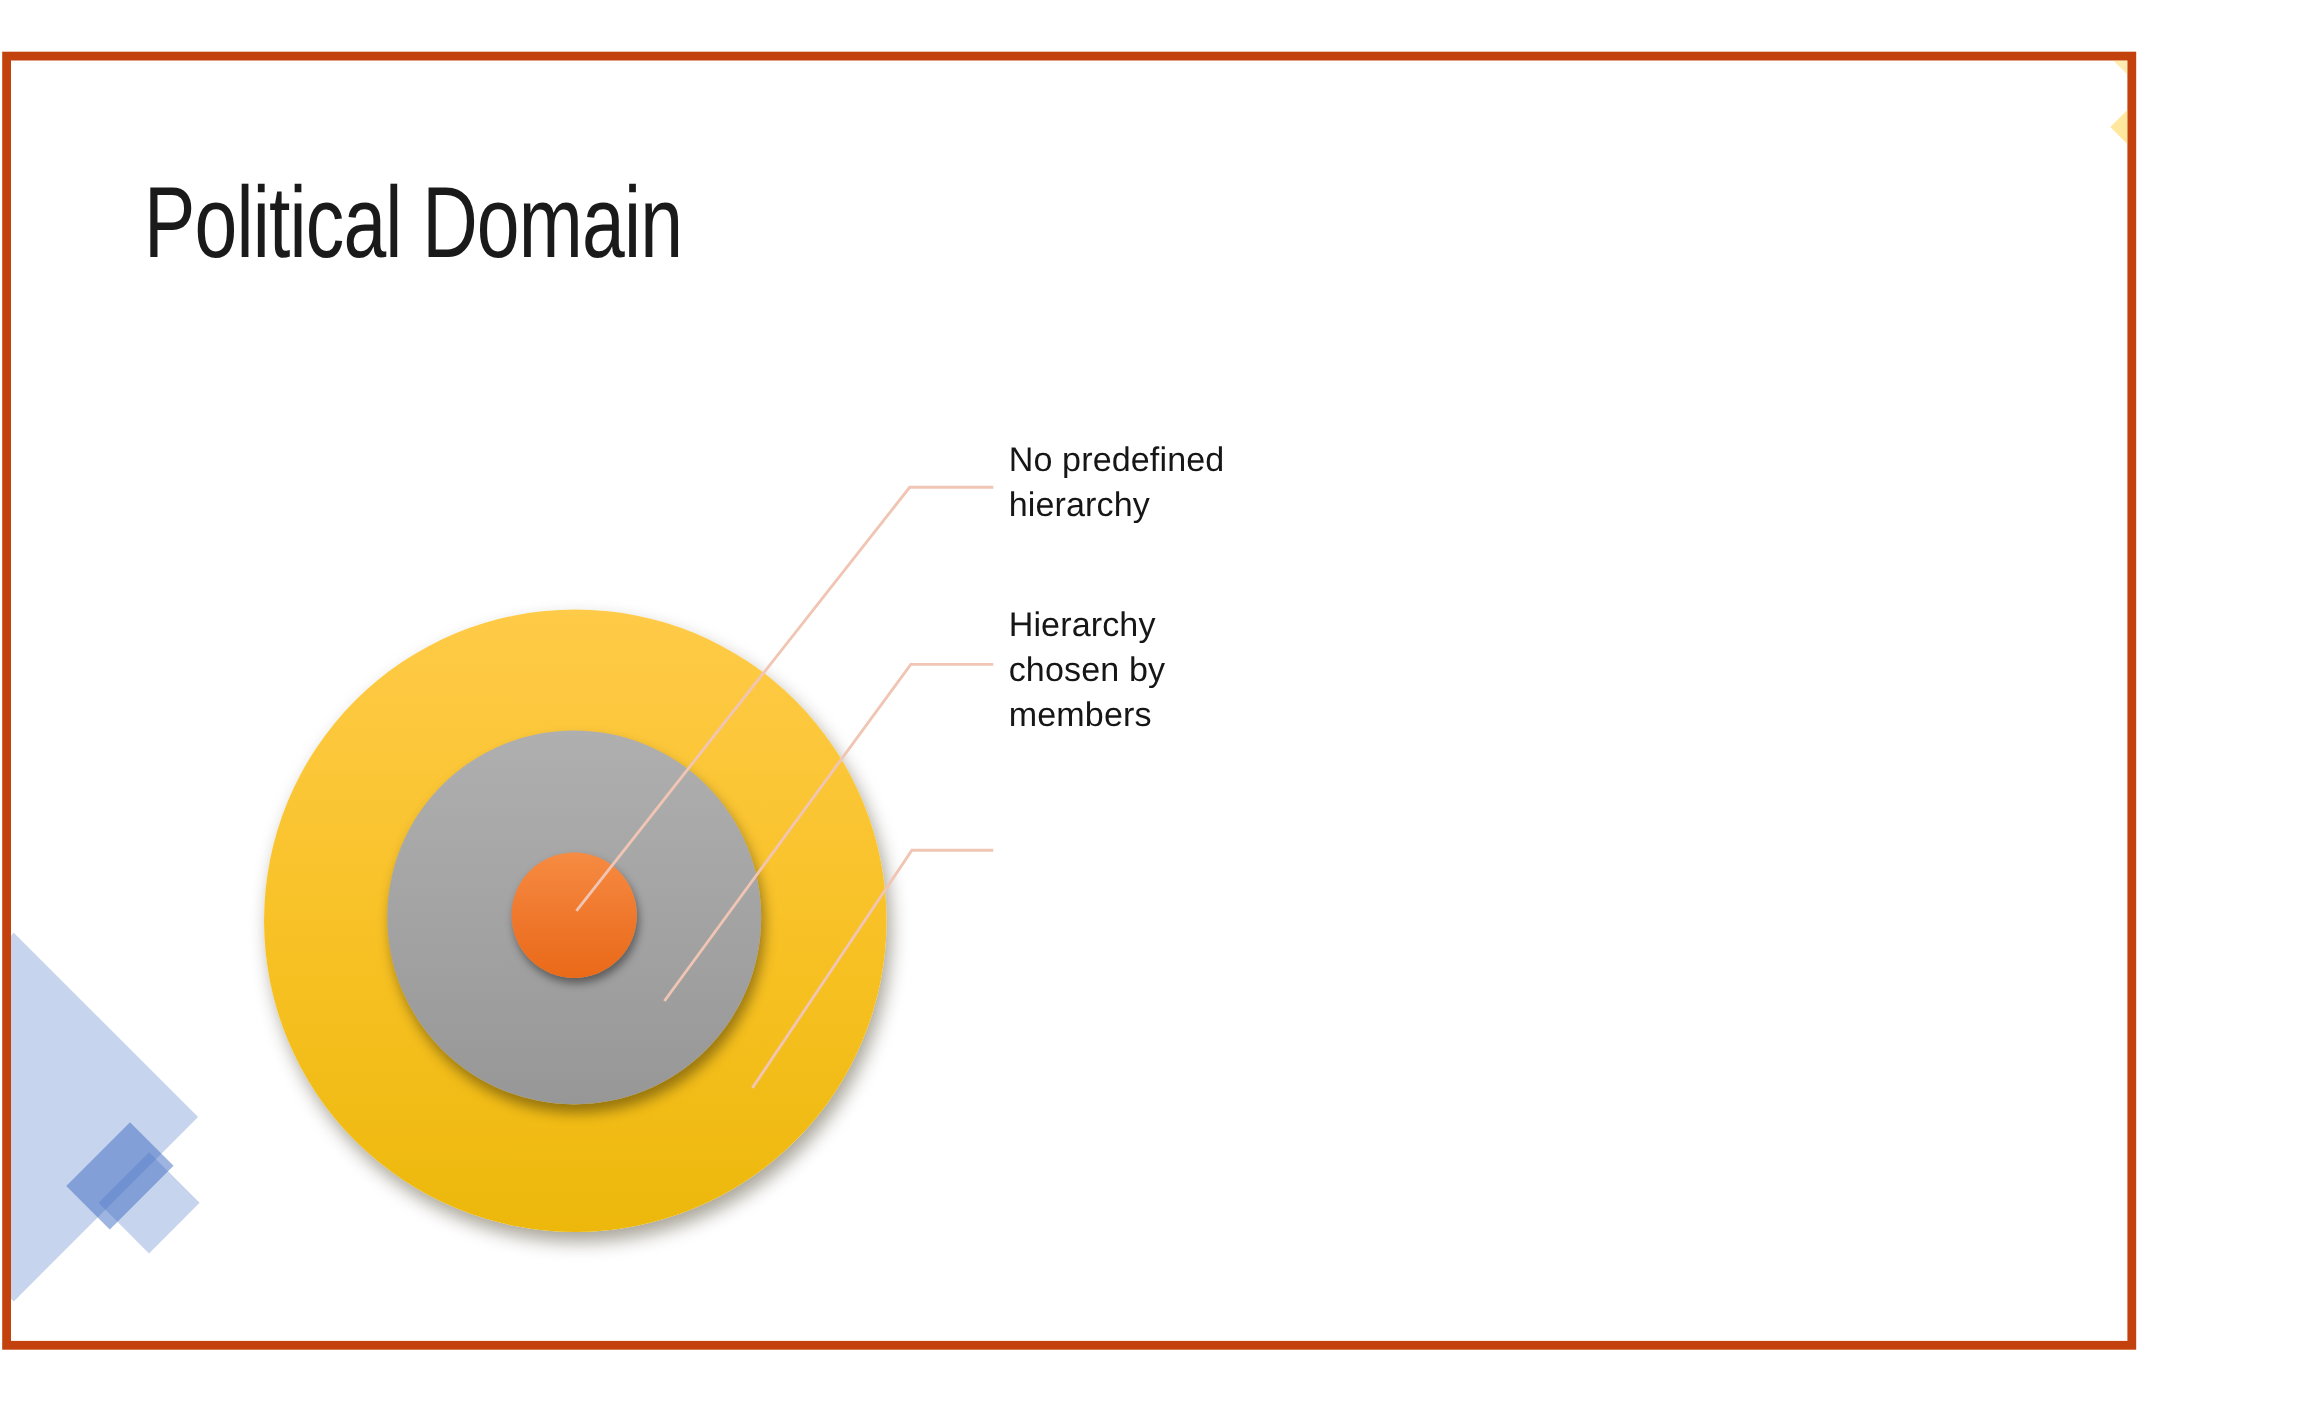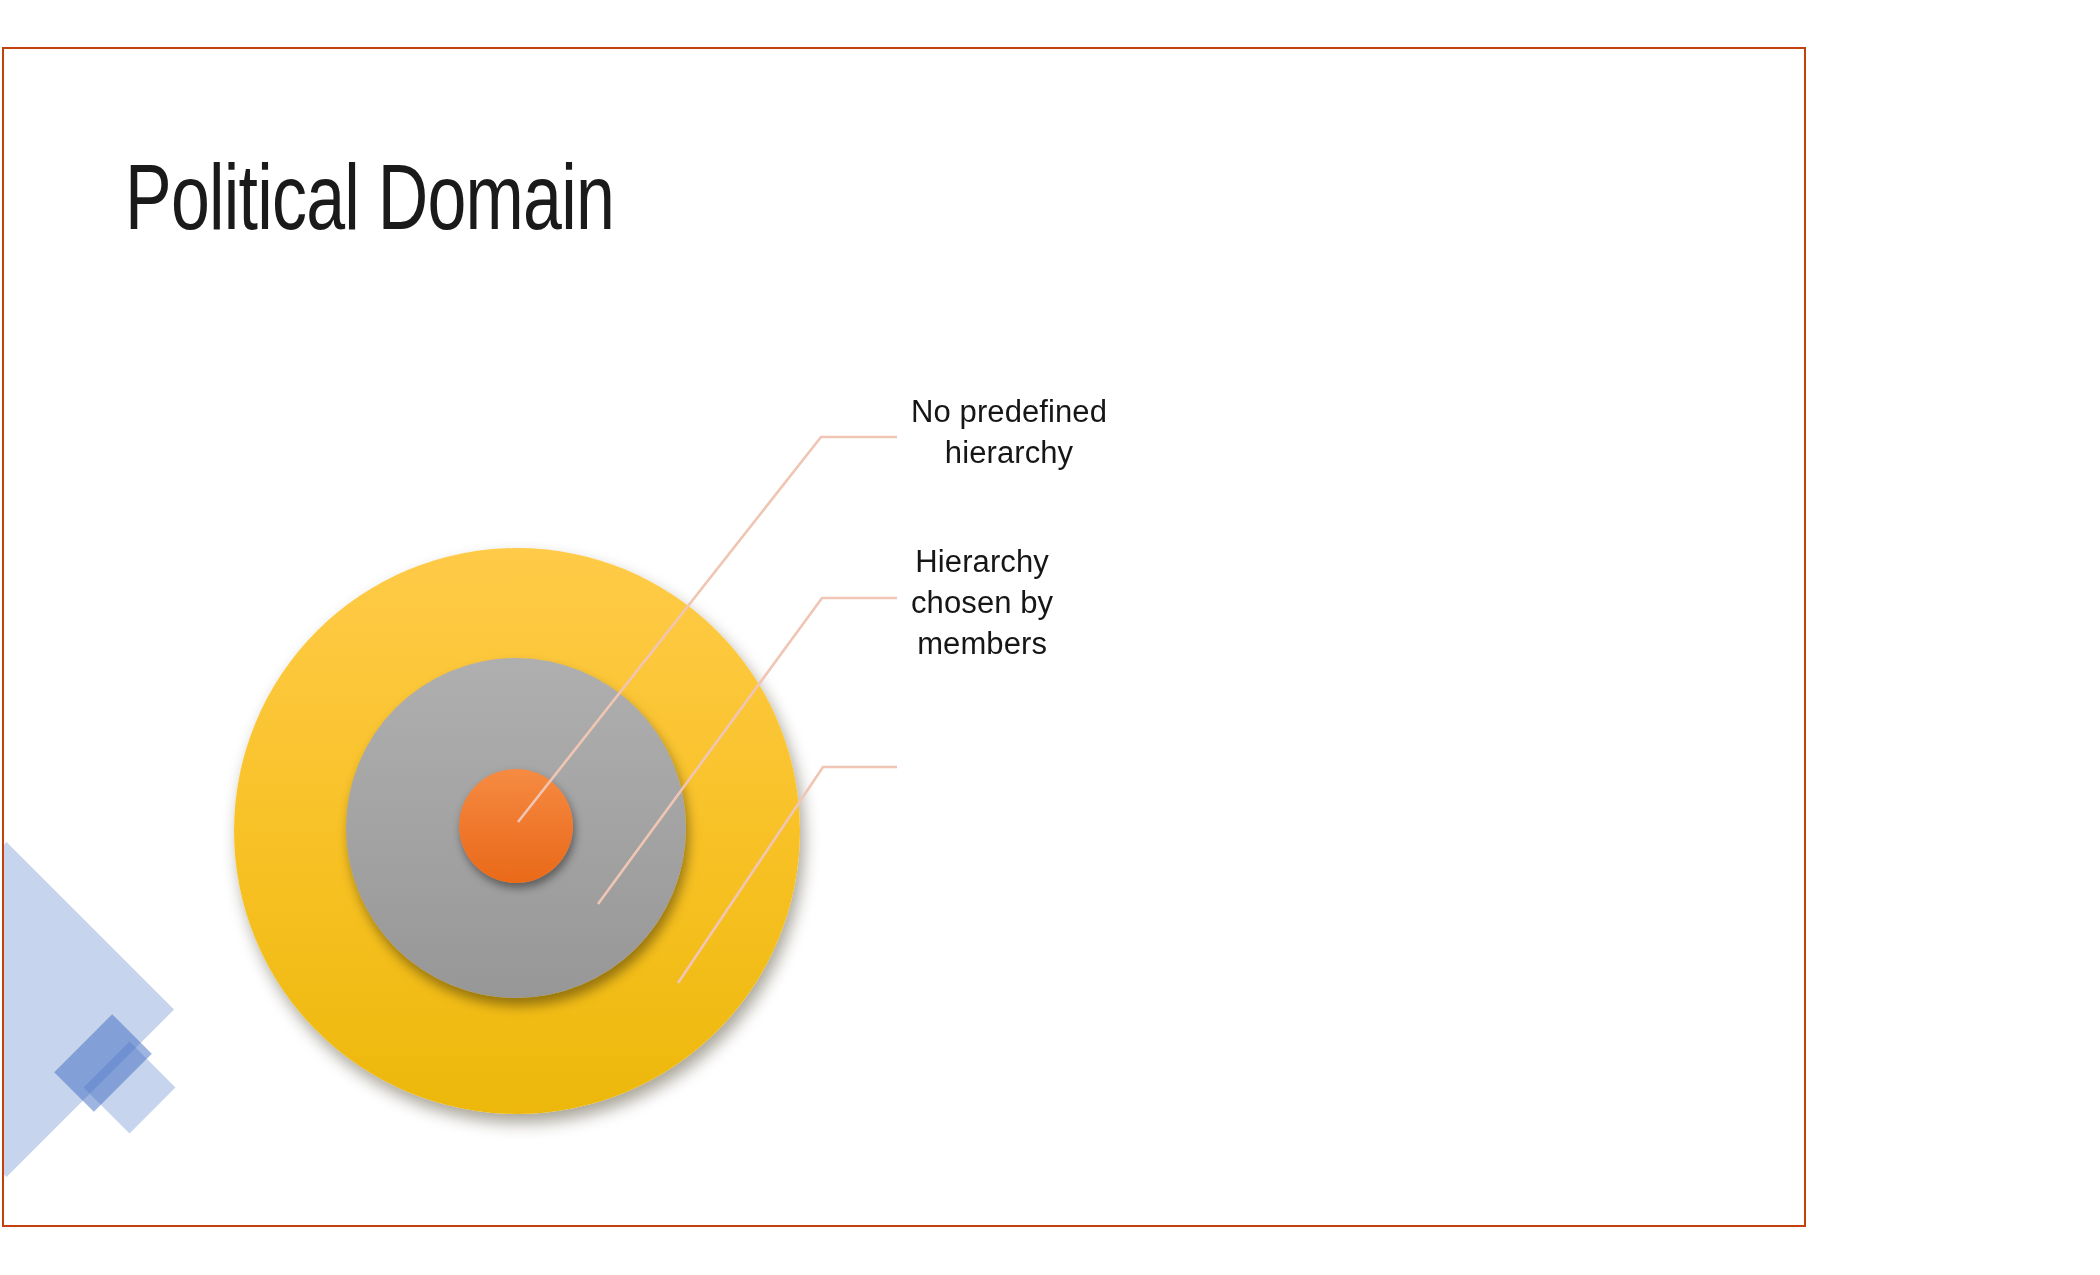--- a/index.html
+++ b/index.html
@@ -11,23 +11,23 @@
   }
   #page {
     position: relative;
     width: 2100px; height: 1275px;
     background: #ffffff;
   }
   
   #slide {
     position: absolute;
     left: 2px; top: 47px;
-    width: 1804px; height: 1180px;
+    width: 1940px; height: 1180px;
     box-sizing: border-box;
-    border: 2px solid #c2410c;
+    border: 8px solid #c2410c;
     background: #ffffff;
     overflow: hidden;
   }
   
   .decor { position: absolute; z-index: 1; }
   #gold-diamond-large {
     left: 1963px; top: -132px; width: 260px; height: 260px;
     background: rgba(255,192,0,0.30);
     transform: rotate(45deg);
   }
@@ -96,21 +96,20 @@
   }
   
   .callout {
     position: absolute;
     left: 907px;
     z-index: 4;
     font-size: 31px;
     line-height: 41px;
     color: #161616;
     letter-spacing: 0.1px;
-    text-align: center;
   }
   #callout-1 { top: 342px; }
   #callout-2 { top: 492px; }
   #callout-3 { top: 657px; }
 </style>
 </head>
 <body>
 
 <div id="page">
   <div id="slide">

